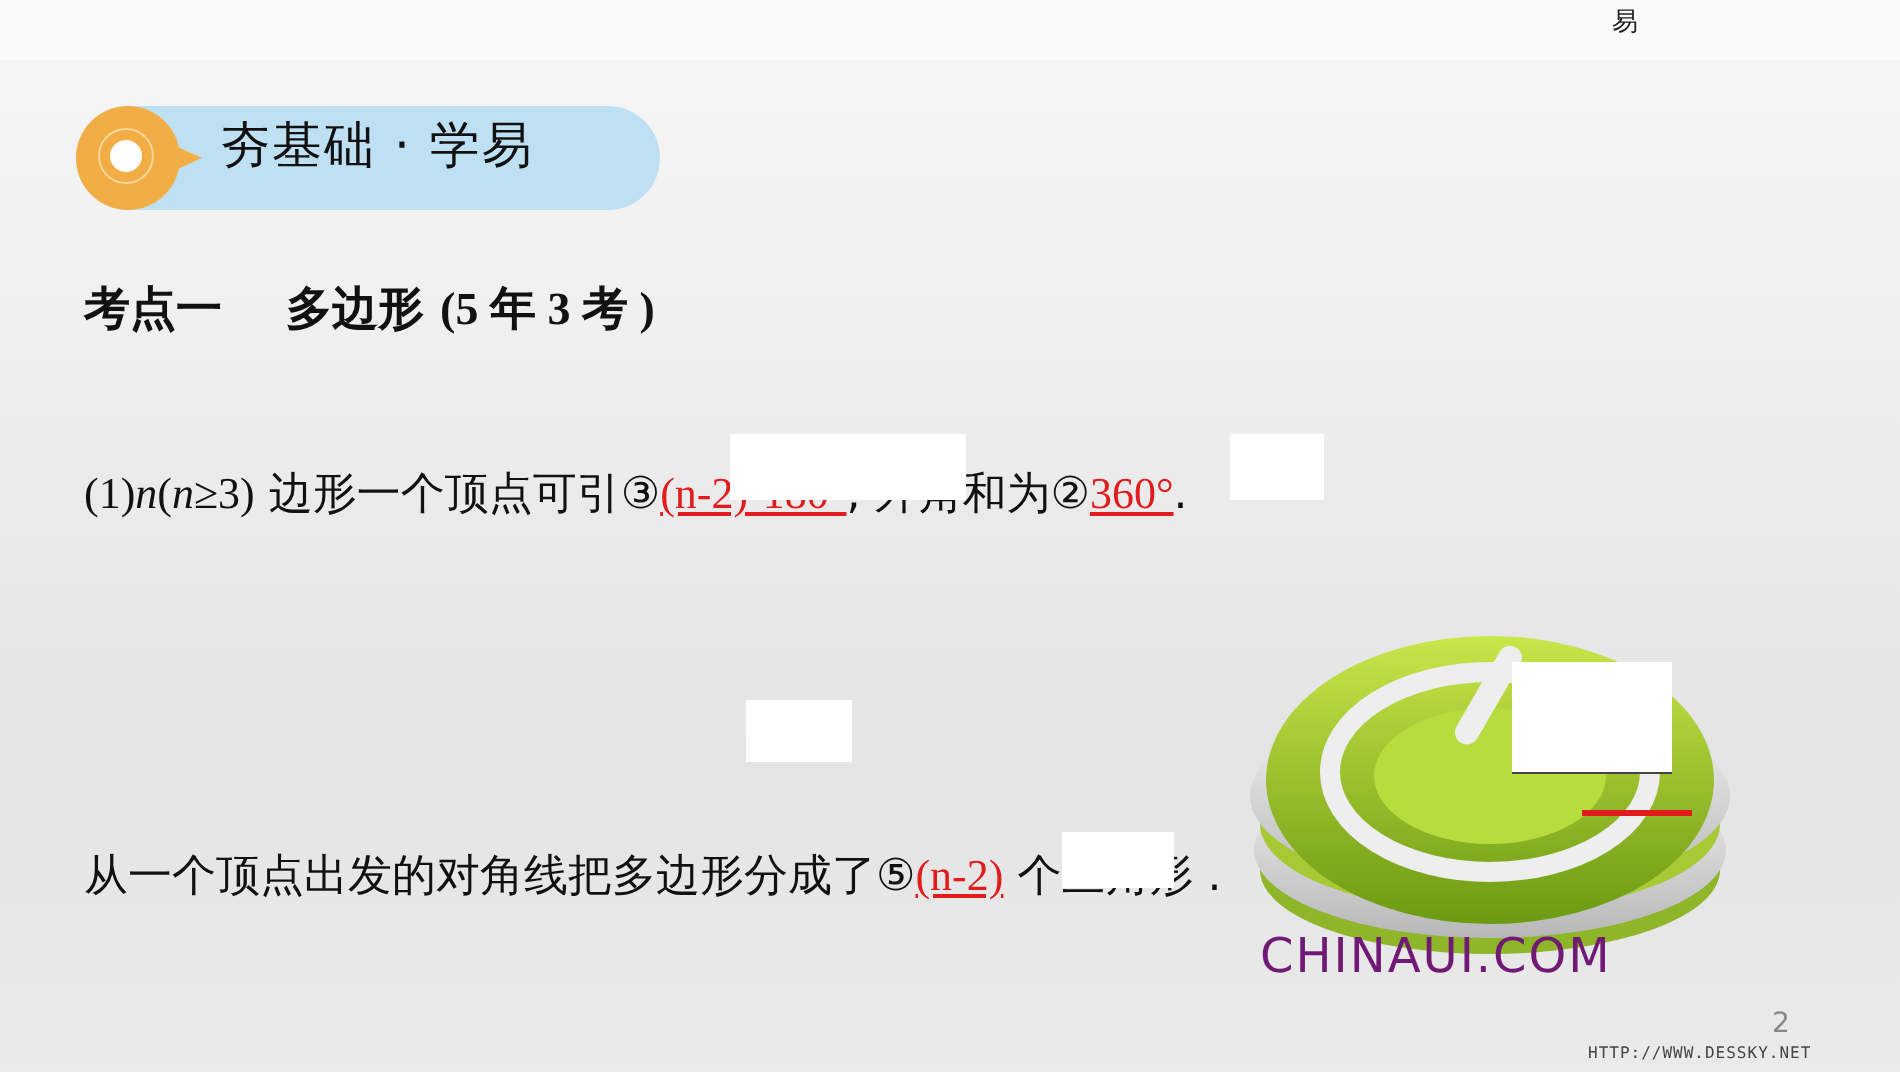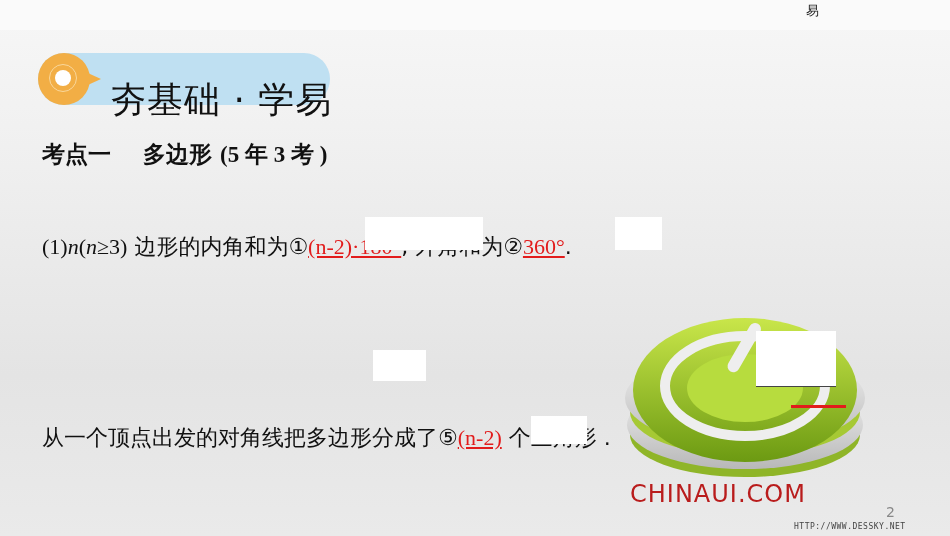--- a/index.html
+++ b/index.html
@@ -31,42 +31,42 @@
     }
     .badge-ring {
       position: absolute; left: 49px; top: 64px; width: 28px; height: 28px; border-radius: 50%;
       border: 1.5px solid #f9d79b; box-sizing: border-box;
     }
     .badge-core {
       position: absolute; left: 55px; top: 70px; width: 16px; height: 16px; border-radius: 50%;
       background: #ffffff;
     }
     .badge-title {
-      position: absolute; left: 110px; top: 76px; font-size: 36px; color: #111; letter-spacing: 1px;
+      position: absolute; left: 110px; top: 56px; font-size: 25px; color: #111; letter-spacing: 1px;
       white-space: pre;
     }
     .line {
       position: absolute; left: 42px; font-size: 22px; white-space: pre; color: #111;
     }
     .heading { top: 126px; font-weight: bold; font-size: 23px; }
     .serif { font-family: "Liberation Serif", "DejaVu Serif", serif; }
     .it { font-style: italic; font-family: "Liberation Serif", "DejaVu Serif", serif; }
     .ans { color: #e21c1c; text-decoration: underline; }
     .mask {
       position: absolute; background: #ffffff; z-index: 5;
     }
     .redbar { position: absolute; height: 3px; background: #e21c1c; z-index: 4; }
     .grayline { position: absolute; height: 1px; background: #444; z-index: 6; }
     
     .logo {
       position: absolute; left: 610px; top: 300px; width: 270px; height: 180px; z-index: 1;
     }
     .text-layer { position: absolute; left: 0; top: 13px; width: 950px; height: 532px; z-index: 3; }
     .watermark {
-      position: absolute; left: 630px; top: 480px; font-size: 24px; color: #b91c1c;
+      position: absolute; left: 630px; top: 464px; font-size: 24px; color: #701a75;
       font-family: "DejaVu Sans", sans-serif; letter-spacing: 1px; z-index: 2;
     }
     .page-num {
       position: absolute; left: 886px; top: 504px; font-size: 14px; color: #888; z-index: 2;
     }
     .footer-url {
       position: absolute; left: 794px; top: 522px; font-size: 8px; color: #444;
       font-family: "DejaVu Sans Mono", monospace; letter-spacing: 0.5px; z-index: 2;
     }
   </style>
@@ -101,21 +101,21 @@
   <ellipse cx="135" cy="86" rx="80" ry="50" fill="none" stroke="#eeeeee" stroke-width="10"></ellipse>
   <ellipse cx="135" cy="88" rx="58" ry="34" fill="#b7dc3e"></ellipse>
   <rect x="128" y="20" width="12" height="55" rx="6" fill="#eeeeee" transform="rotate(30 134 48)"></rect>
 </svg>
 
 <div class="text-layer">
 
   <div class="line heading"><span>考点一</span>    <span>多边形</span> <span class="serif">(5 年 3 考 )</span></div>
 
 
-  <div class="line" style="top:219px;"><span class="serif">(1)</span><span class="it">n</span><span class="serif">(</span><span class="it">n</span><span class="serif">≥3)</span><span> 边形的内角和为①</span><span class="serif ans">(n-2)·180°</span><span>, 外角和为②</span><span class="serif ans">360°</span><span>.</span></div>
+  <div class="line" style="top:219px;"><span class="serif">(1)</span><span class="it">n</span><span class="serif">(</span><span class="it">n</span><span class="serif">≥3)</span><span> 边形一个顶点可引③</span><span class="serif ans">(n-2)·180°</span><span>, 外角和为②</span><span class="serif ans">360°</span><span>.</span></div>
 
 
 
   <div class="line" style="top:410px;"><span>从一个顶点出发的对角线把多边形分成了⑤</span><span class="serif ans">(n-2)</span><span> 个三角形 .</span></div>
 
   <div class="mask" style="left:365px; top:204px; width:118px; height:33px;"></div>
   <div class="mask" style="left:615px; top:204px; width:47px; height:33px;"></div>
   <div class="mask" style="left:373px; top:337px; width:53px; height:31px;"></div>
   <div class="mask" style="left:756px; top:318px; width:80px; height:56px;"></div>
   <div class="grayline" style="left:756px; top:373px; width:80px;"></div>

